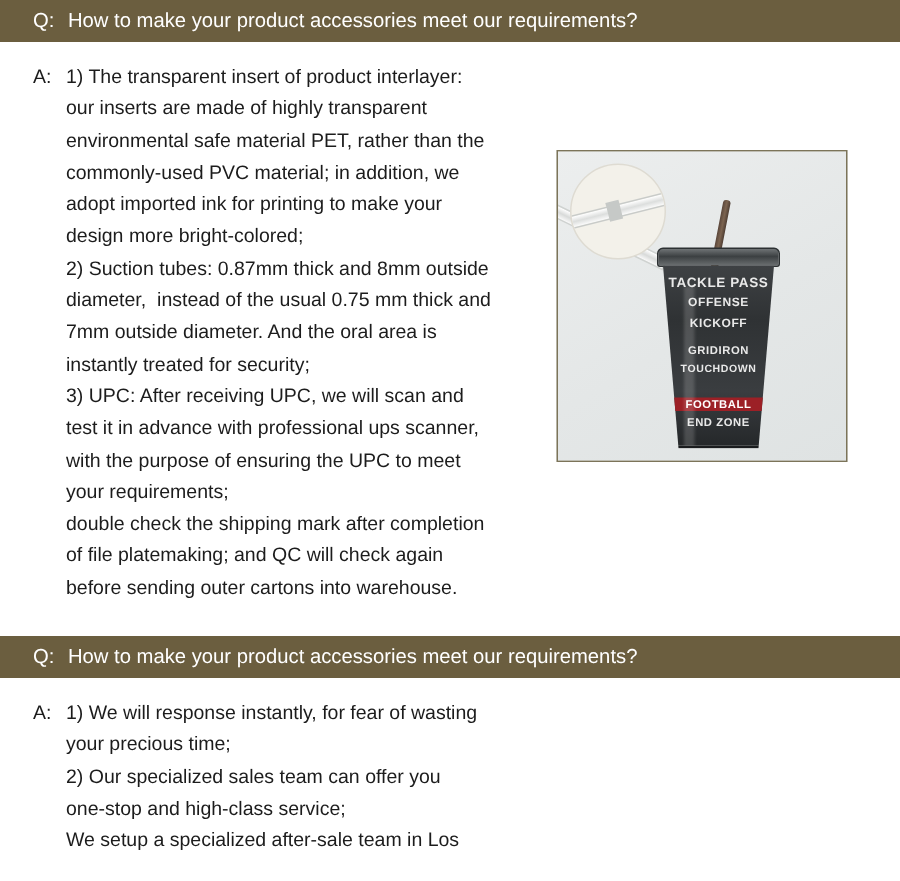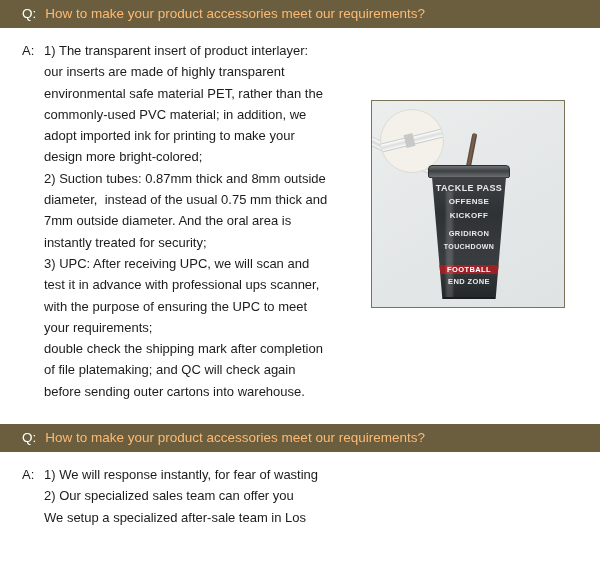--- a/index.html
+++ b/index.html
@@ -36,21 +36,21 @@
     padding-left: 22px;
   }
   .qbar .q-marker {
     color: #ffffff;
     font-size: 13.5px;
     line-height: 1;
     margin-right: 9px;
     white-space: pre;
   }
   .qbar .q-text {
-    color: #fdba74;
+    color: #ffffff;
     font-size: 13.5px;
     line-height: 1;
     white-space: pre;
   }
 
   .answer-block {
     position: relative;
     width: 600px;
     box-sizing: border-box;
   }
@@ -139,21 +139,21 @@
     width: 86px;
     height: 9px;
     background: linear-gradient(180deg, #ffffff 0%, #d8dad9 50%, #fafafa 100%);
     border: 1px solid #cfd2d0;
     box-sizing: border-box;
     transform: rotate(26deg);
   }
 
   .cup {
     position: absolute;
-    left: 52px;
+    left: 62px;
     top: 64px;
     width: 90px;
     height: 134px;
   }
   .cup-lid {
     position: absolute;
     left: 4px;
     top: 0;
     width: 82px;
     height: 13px;
@@ -277,21 +277,23 @@
     <div class="qbar">
       <span class="q-marker">Q:</span>
       <span class="q-text">How to make your product accessories meet our requirements?</span>
     </div>
 
     <div class="answer-block">
       <div class="answer-row">
         <div class="a-marker">A:</div>
         <div class="a-body">
           <div class="ln">1) We will response instantly, for fear of wasting</div>
+          <div class="ln">your precious time;</div>
           <div class="ln">2) Our specialized sales team can offer you</div>
+          <div class="ln">one-stop and high-class service;</div>
           <div class="ln">We setup a specialized after-sale team in Los</div>
 
         </div>
       </div>
     </div>
 
   </div>
 
 </div>
 

